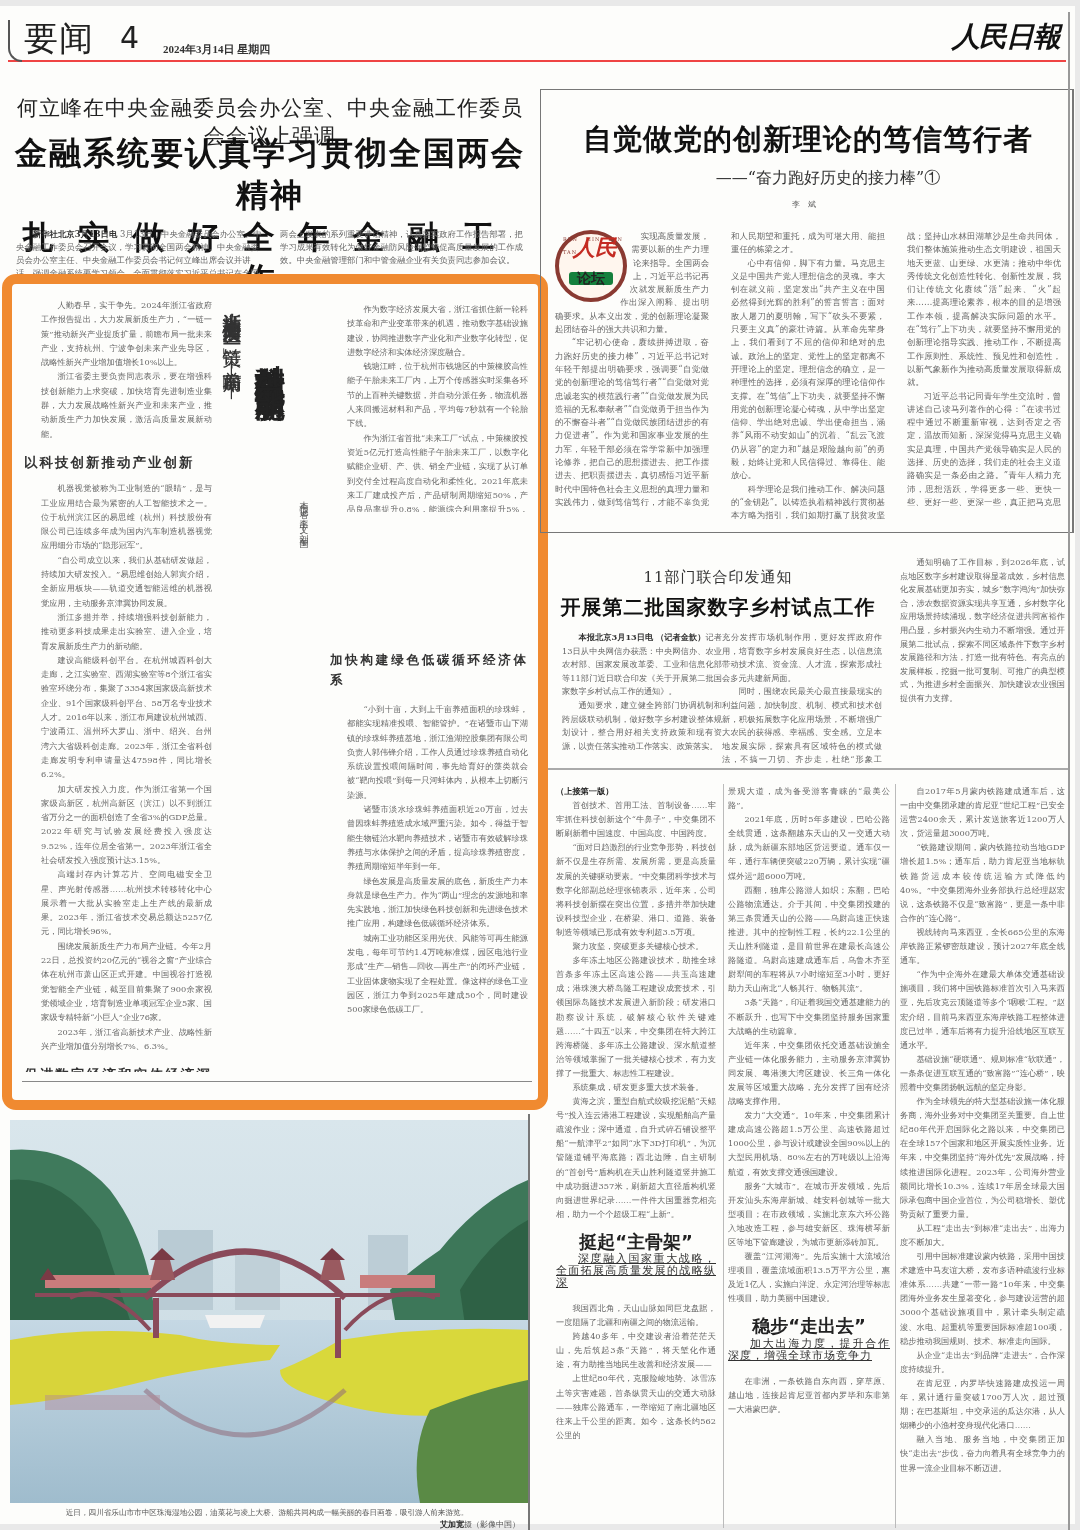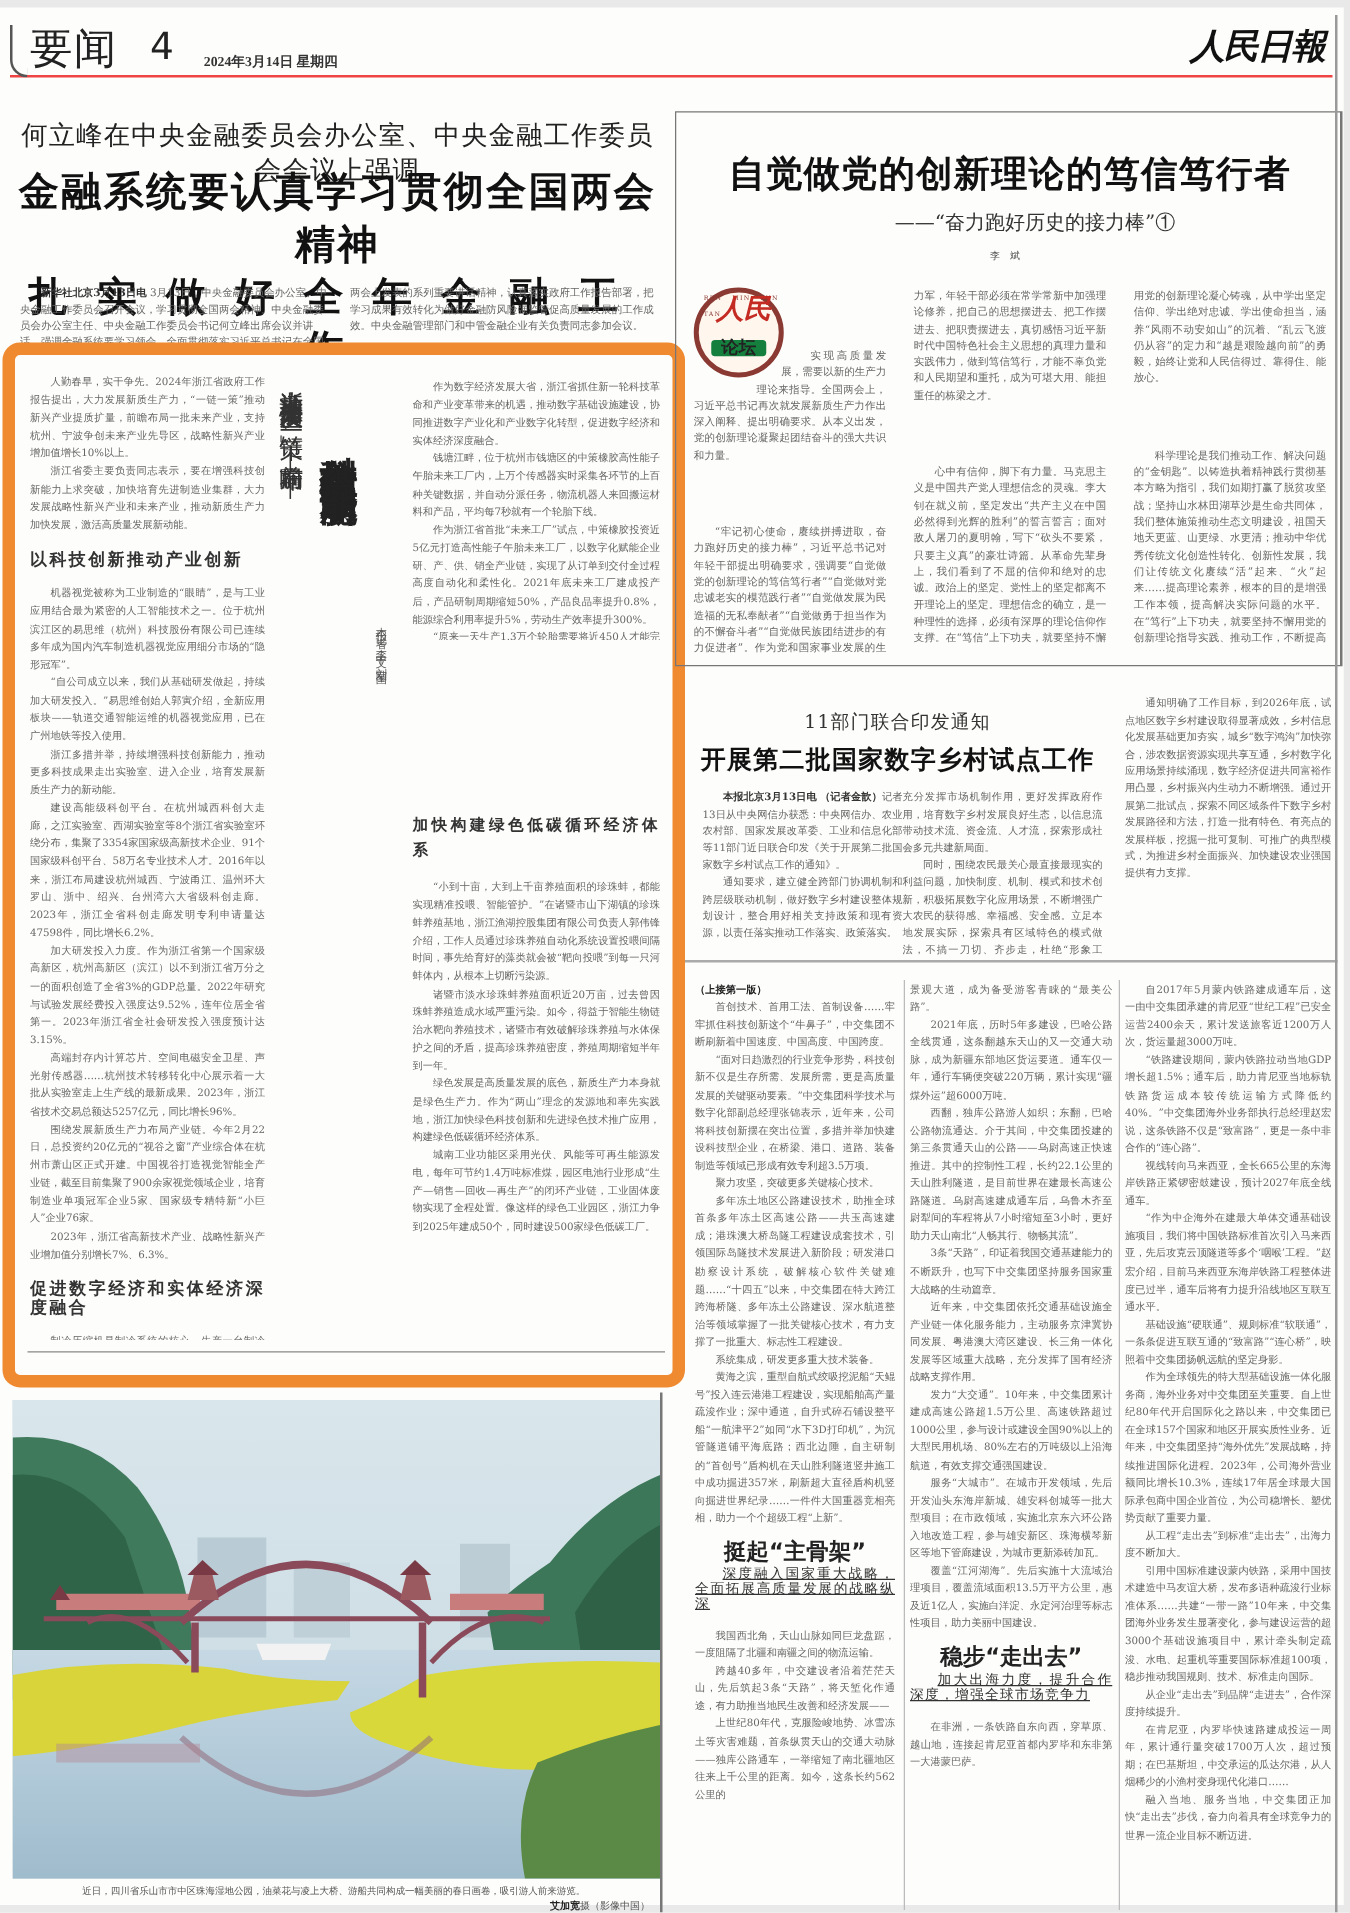--- a/index.html
+++ b/index.html
@@ -19,42 +19,42 @@
   
   .lead-kicker { position: absolute; left: 10px; top: 88px; width: 520px; text-align: center; font-size: 21px; color: #222; letter-spacing: 1px; }
   .lead-title { position: absolute; left: 10px; top: 126px; width: 520px; text-align: center; font-family: "DejaVu Sans", sans-serif; font-weight: bold; font-size: 32px; line-height: 42px; color: #111; letter-spacing: 2px; }
   .lead-title .l2 { letter-spacing: 23px; display: block; }
   .lead-body { position: absolute; left: 16px; top: 222px; width: 510px; column-count: 2; column-gap: 18px; font-size: 8.4px; line-height: 13px; color: #666; text-indent: 2em; height: 52px; overflow: hidden; }
   .lead-body b { color: #333; }
 
   
   .orange-box { position: absolute; left: 2px; top: 268px; width: 546px; height: 836px; border: 10px solid #f08a30; border-radius: 14px; background: #fdfdfb; }
   .zj-col { position: absolute; font-size: 8.2px; line-height: 14.3px; color: #666; text-align: justify; }
-  .zj-col p { text-indent: 2em; }
+  .zj-col p { text-indent: 2em; margin-left: 17px; }
   .zj-col h3 { font-family: "DejaVu Sans", sans-serif; font-weight: bold; font-size: 13.5px; color: #333; margin: 14px 0 12px; letter-spacing: 2px; }
   .zj-vert-sub { position: absolute; left: 222px; top: 292px; width: 22px; writing-mode: vertical-rl; font-size: 19px; line-height: 22px; color: #333; letter-spacing: 1px; }
   .zj-vert-main { position: absolute; left: 248px; top: 336px; width: 42px; writing-mode: vertical-rl; font-family: "DejaVu Sans", sans-serif; font-weight: bold; font-size: 30px; line-height: 40px; color: #222; letter-spacing: 1px; }
   .zj-byline { position: absolute; left: 296px; top: 488px; width: 14px; writing-mode: vertical-rl; font-size: 9px; color: #555; letter-spacing: 3px; }
   .zj-rule { position: absolute; left: 22px; top: 1075px; width: 510px; height: 1px; background: #888; }
 
   
   .photo-frame { position: absolute; left: 8px; top: 1108px; width: 522px; height: 416px; border-right: 2px solid #777; }
   .photo { position: absolute; left: 2px; top: 6px; width: 518px; height: 383px; overflow: hidden; background: #cfdde4; }
   .photo svg { display: block; }
   .caption { position: absolute; left: 0; top: 392px; width: 518px; font-size: 7.6px; color: #555; text-align: center; line-height: 13px; }
   .credit { position: absolute; right: 8px; top: 405px; font-size: 8px; color: #555; }
   .credit b { color: #222; }
 
   
   .theory-box { position: absolute; left: 540px; top: 83px; width: 534px; height: 444px; border: 1px solid #777; border-right: 2px solid #777; }
   .theory-title { position: absolute; left: 0; top: 30px; width: 534px; text-align: center; font-family: "DejaVu Sans", sans-serif; font-weight: bold; font-size: 29px; color: #111; letter-spacing: 1px; }
   .theory-sub { position: absolute; left: 0; top: 78px; width: 534px; text-align: center; font-size: 16px; color: #333; padding-left: 40px; }
   .theory-author { position: absolute; left: 0; top: 109px; width: 534px; text-align: center; font-size: 8px; color: #555; letter-spacing: 8px; }
   .theory-cols { position: absolute; left: 14px; top: 140px; width: 506px; height: 300px; column-count: 3; column-gap: 22px; font-size: 8.4px; line-height: 13.3px; color: #666; text-align: justify; }
-  .theory-cols p { text-indent: 2em; margin-top: 48px; }
+  .theory-cols p { text-indent: 2em; }
   .forum-badge { float: left; width: 72px; height: 72px; border-radius: 50%; border: 4px solid #8a3a32; margin: 0 8px 4px 0; position: relative; background: #fff6ee; shape-outside: circle(); }
   .forum-badge .t1 { position: absolute; left: 14px; top: 7px; font-style: italic; font-weight: bold; color: #c42b22; font-size: 22px; }
   .forum-badge .t2 { position: absolute; left: 10px; top: 38px; width: 44px; text-align: center; background: #15803d; font-weight: bold; font-size: 14px; color: #222; border-radius: 3px; }
   .forum-badge .arc { position: absolute; left: 4px; top: -1px; font-size: 5px; color: #8a3a32; letter-spacing: 1px; }
 
   
   .dv-kicker { position: absolute; left: 548px; top: 562px; width: 340px; text-align: center; font-size: 15px; color: #333; letter-spacing: 1px; }
   .dv-title { position: absolute; left: 548px; top: 588px; width: 340px; text-align: center; font-family: "DejaVu Sans", sans-serif; font-weight: bold; font-size: 20px; color: #111; letter-spacing: 1px; }
   .dv-col { position: absolute; font-size: 8.2px; line-height: 13.6px; color: #666; text-align: justify; }
   .dv-col p { text-indent: 2em; }
@@ -94,21 +94,21 @@
     <span>3月13日，中央金融委员会办公室、中央金融工作委员会召开会议，学习贯彻全国两会精神。中央金融委员会办公室主任、中央金融工作委员会书记何立峰出席会议并讲话，强调金融系统要学习领会、全面贯彻落实习近平总书记在全国两会上发表的系列重要讲话精神，认真落实政府工作报告部署，把学习成果有效转化为做好金融防风险强监管促高质量发展的工作成效。中央金融管理部门和中管金融企业有关负责同志参加会议。</span>
   </div>
 
   <div class="orange-box"></div>
 
   <div class="zj-col" style="left:24px; top:292px; width:188px; height:774px; overflow:hidden;">
     <p>人勤春早，实干争先。2024年浙江省政府工作报告提出，大力发展新质生产力，“一链一策”推动新兴产业提质扩量，前瞻布局一批未来产业，支持杭州、宁波争创未来产业先导区，战略性新兴产业增加值增长10%以上。</p>
     <p>浙江省委主要负责同志表示，要在增强科技创新能力上求突破，加快培育先进制造业集群，大力发展战略性新兴产业和未来产业，推动新质生产力加快发展，激活高质量发展新动能。</p>
     <h3>以科技创新推动产业创新</h3>
     <p>机器视觉被称为工业制造的“眼睛”，是与工业应用结合最为紧密的人工智能技术之一。位于杭州滨江区的易思维（杭州）科技股份有限公司已连续多年成为国内汽车制造机器视觉应用细分市场的“隐形冠军”。</p>
-    <p>“自公司成立以来，我们从基础研发做起，持续加大研发投入。”易思维创始人郭寅介绍，全新应用板块——轨道交通智能运维的机器视觉应用，已在广州地铁等投入使用。</p>
+    <p>“自公司成立以来，我们从基础研发做起，持续加大研发投入。”易思维创始人郭寅介绍，全新应用板块——轨道交通智能运维的机器视觉应用，主动服务京津冀协同发展。</p>
     <p>浙江多措并举，持续增强科技创新能力，推动更多科技成果走出实验室、进入企业，培育发展新质生产力的新动能。</p>
     <p>建设高能级科创平台。在杭州城西科创大走廊，之江实验室、西湖实验室等8个浙江省实验室环绕分布，集聚了3354家国家级高新技术企业、91个国家级科创平台、58万名专业技术人才。2016年以来，浙江布局建设杭州城西、宁波甬江、温州环大罗山、浙中、绍兴、台州湾六大省级科创走廊。2023年，浙江全省科创走廊发明专利申请量达47598件，同比增长6.2%。</p>
     <p>加大研发投入力度。作为浙江省第一个国家级高新区，杭州高新区（滨江）以不到浙江省万分之一的面积创造了全省3%的GDP总量。2022年研究与试验发展经费投入强度达9.52%，连年位居全省第一。2023年浙江省全社会研发投入强度预计达3.15%。</p>
     <p>高端封存内计算芯片、空间电磁安全卫星、声光射传感器……杭州技术转移转化中心展示着一大批从实验室走上生产线的最新成果。2023年，浙江省技术交易总额达5257亿元，同比增长96%。</p>
     <p>围绕发展新质生产力布局产业链。今年2月22日，总投资约20亿元的“视谷之窗”产业综合体在杭州市萧山区正式开建。中国视谷打造视觉智能全产业链，截至目前集聚了900余家视觉领域企业，培育制造业单项冠军企业5家、国家级专精特新“小巨人”企业76家。</p>
     <p>2023年，浙江省高新技术产业、战略性新兴产业增加值分别增长7%、6.3%。</p>
     <h3>促进数字经济和实体经济深度融合</h3>
     <p>制冷压缩机是制冷系统的核心，生产一台制冷压缩机最快需要多久？位于杭州市余杭区的杭州钱江制冷压缩机集团有限公司的答案是：3.5秒。</p>
 
   </div>

